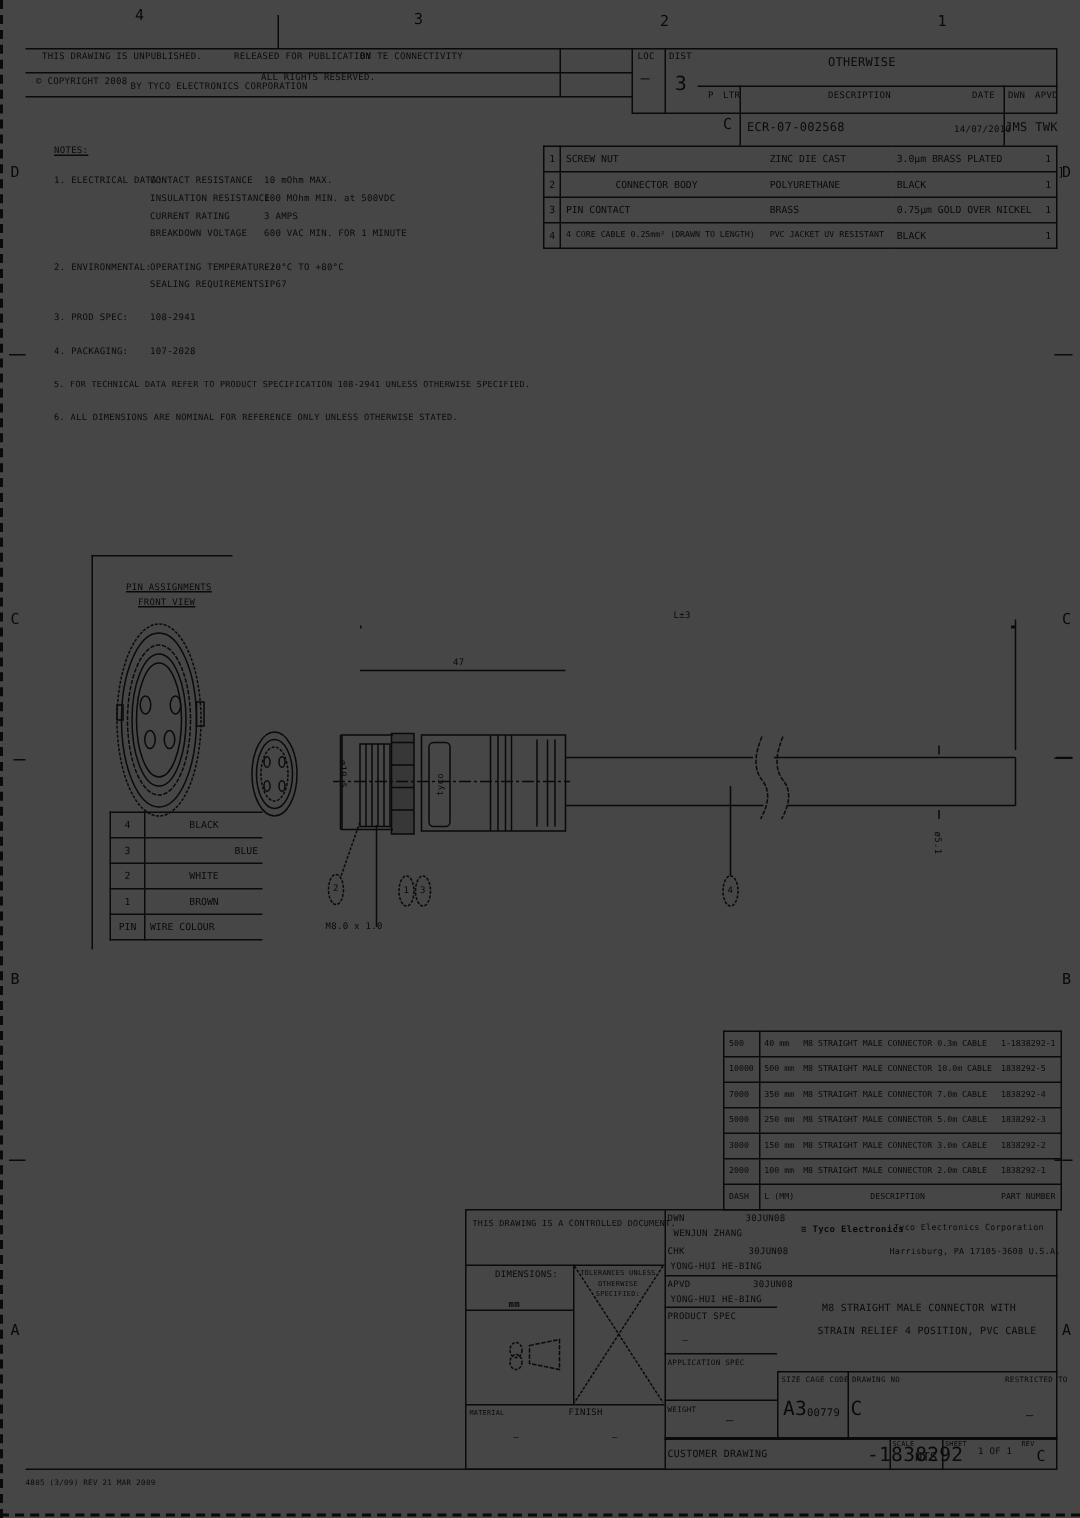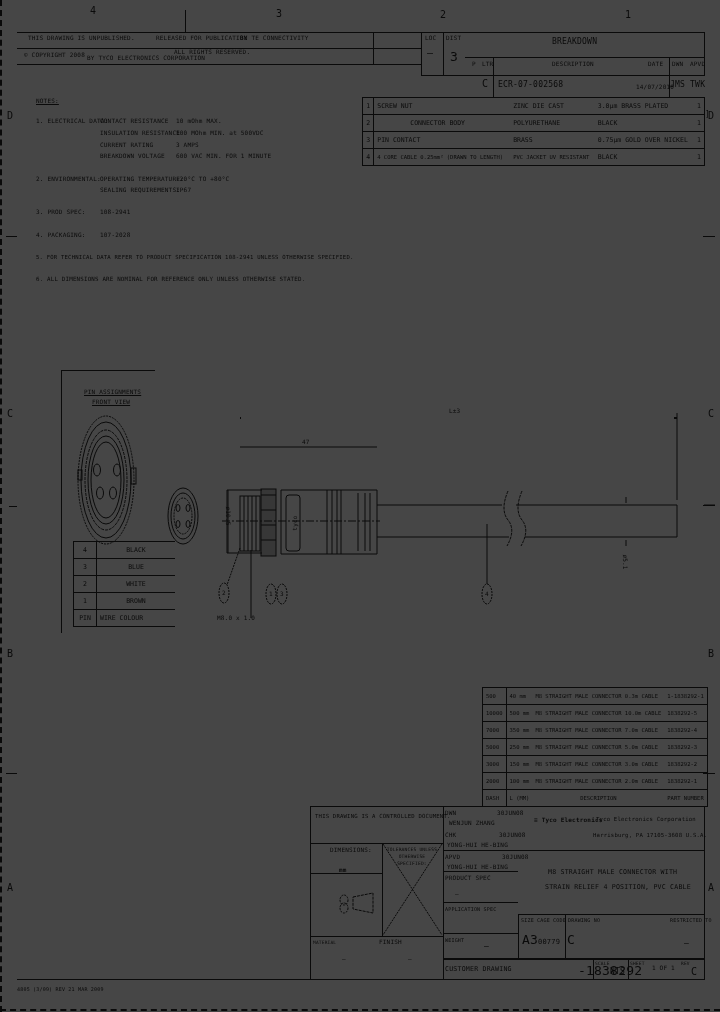--- a/index.html
+++ b/index.html
@@ -61,21 +61,21 @@
 
 <div class="box" style="left:421px;top:32px;width:284px;height:44px;"></div>
 <div class="vl" style="left:443px;top:32px;height:44px;"></div>
 <div class="hl" style="left:465px;top:57px;width:240px;"></div>
 <div class="vl" style="left:493px;top:57px;height:40px;"></div>
 <div class="vl" style="left:669px;top:57px;height:40px;"></div>
 <div class="t t6" style="left:425px;top:34px;">LOC</div>
 <div class="t t10" style="left:427px;top:47px;">–</div>
 <div class="t t6" style="left:446px;top:34px;">DIST</div>
 <div class="t t12" style="left:450px;top:50px;">3</div>
-<div class="t t8" style="left:552px;top:37px;">BREAKDOWN</div>
+<div class="t t8" style="left:552px;top:37px;">OTHERWISE</div>
 <div class="t t6" style="left:472px;top:60px;">P</div>
 <div class="t t6" style="left:482px;top:60px;">LTR</div>
 <div class="t t6" style="left:552px;top:60px;">DESCRIPTION</div>
 <div class="t t6" style="left:648px;top:60px;">DATE</div>
 <div class="t t6" style="left:672px;top:60px;">DWN</div>
 <div class="t t6" style="left:690px;top:60px;">APVD</div>
 <div class="t t10" style="left:482px;top:78px;">C</div>
 <div class="t t8" style="left:498px;top:80px;">ECR-07-002568</div>
 <div class="t t6" style="left:636px;top:83px;">14/07/2010</div>
 <div class="t t8" style="left:670px;top:80px;"><span>JMS</span> <span>TWK</span></div>
@@ -244,21 +244,21 @@
 <div class="t t6" style="left:485px;top:590px;">4</div>
 
 <table class="grid" style="left:73px;top:541px;width:102px;">
   <tbody>
       <tr>
         <td style="width:16px;text-align:center;">4</td>
         <td style="text-align:center;border-right:none;">BLACK</td>
       </tr>
   <tr>
         <td style="text-align:center;">3</td>
-        <td style="text-align:center;border-right:none;">BLUE</td>
+        <td style="text-align:right;border-right:none;">BLUE</td>
       </tr>
   <tr>
         <td style="text-align:center;">2</td>
         <td style="text-align:center;border-right:none;">WHITE</td>
       </tr>
   <tr>
         <td style="text-align:center;">1</td>
         <td style="text-align:center;border-right:none;">BROWN</td>
       </tr>
   <tr>

